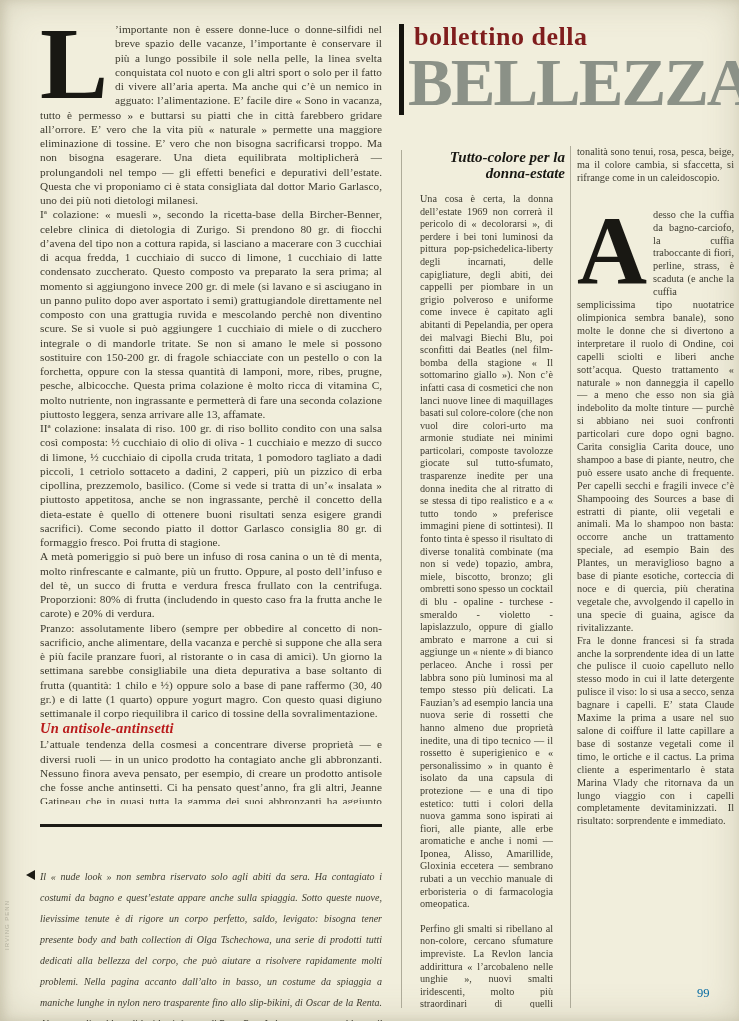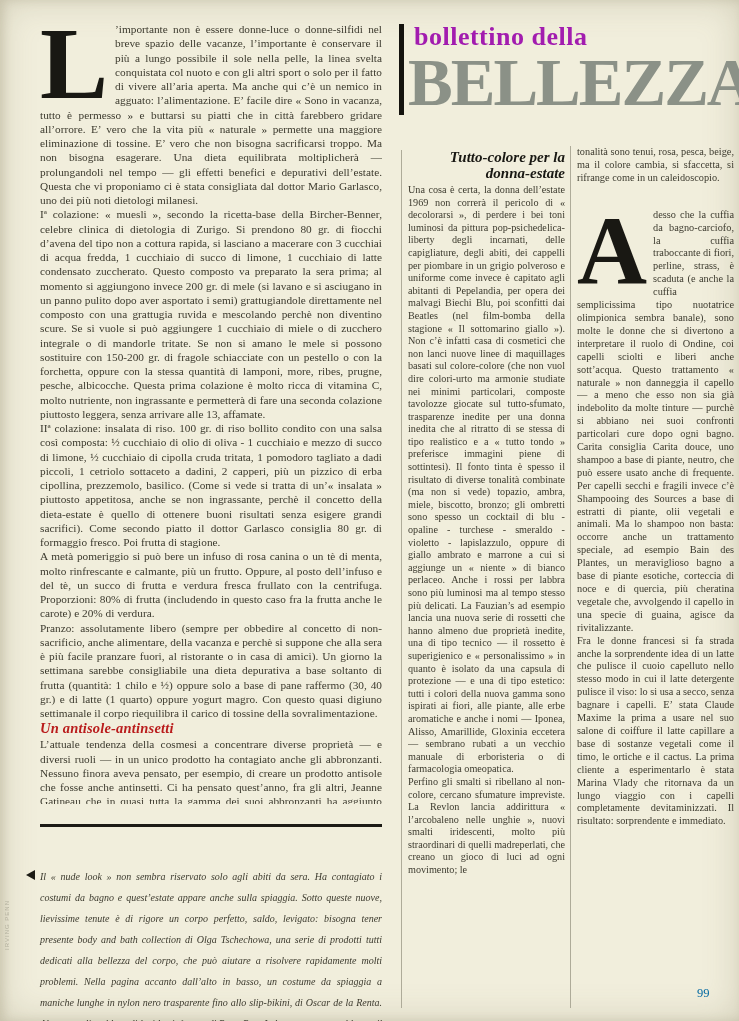--- a/index.html
+++ b/index.html
@@ -47,37 +47,37 @@
     border-bottom:5px solid transparent;
     border-right:9px solid #1c1b15;
   }
   
   .header-bar{
     position:absolute;left:399px;top:24px;width:5px;height:91px;
     background:#14130e;
   }
   .kicker{
     position:absolute;left:414px;top:22px;
-    font-size:26px;font-weight:bold;color:#a21caf;
+    font-size:26px;font-weight:bold;color:#7f1d1d;
     letter-spacing:.5px;white-space:nowrap;
   }
   .big-title{
     position:absolute;left:408px;top:44px;
     font-size:67px;font-weight:bold;color:#8b9187;
     letter-spacing:-2px;white-space:nowrap;
   }
   
   .v-divider-1{position:absolute;left:401px;top:150px;width:1px;height:858px;background:#aeab99;}
   .v-divider-2{position:absolute;left:570px;top:146px;width:1px;height:862px;background:#aeab99;}
   .mid-col{
     position:absolute;left:408px;top:149px;width:157px;height:859px;
     font-size:10.2px;line-height:12.6px;text-align:justify;
     hyphens:auto;-webkit-hyphens:auto;overflow:hidden;
   }
-  .mid-col p{margin:0;}
+  .mid-col p{margin:12px;}
   .mid-head{
     font-weight:bold;font-style:italic;
     font-size:15px;line-height:16px;color:#191813;
     margin:0 0 3px 0 !important;text-align:right;
   }
   .right-col{
     position:absolute;left:577px;top:146px;width:157px;height:862px;
     font-size:10.3px;line-height:12.9px;text-align:justify;
     hyphens:auto;-webkit-hyphens:auto;overflow:hidden;
   }

